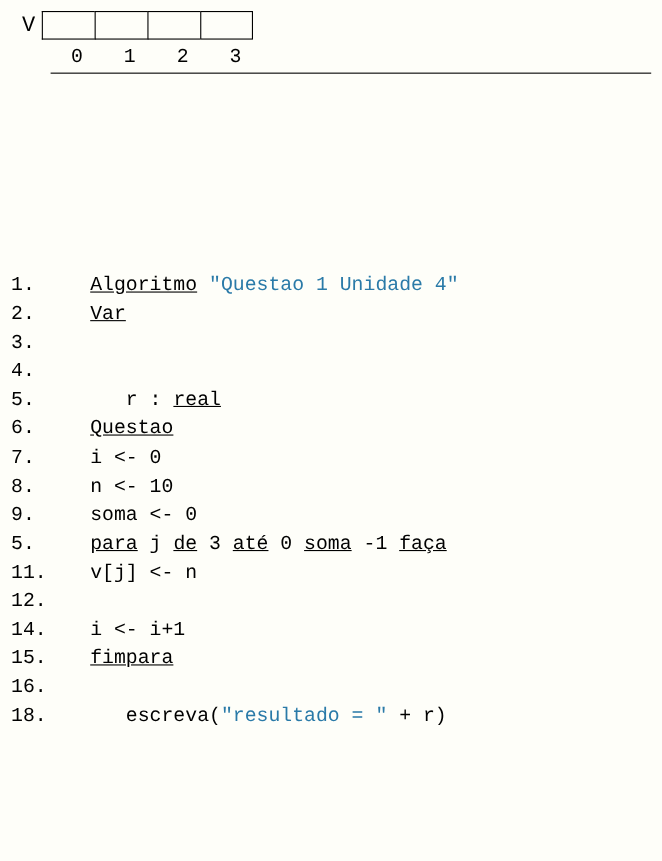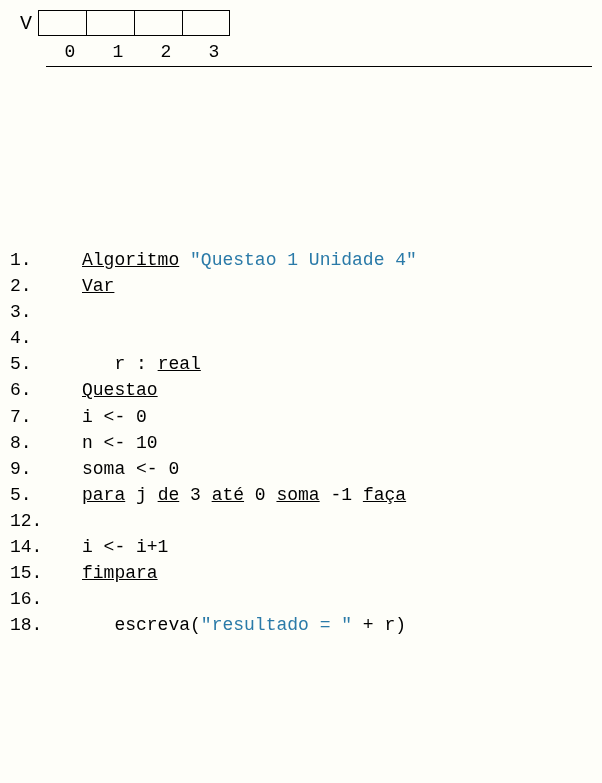--- a/index.html
+++ b/index.html
@@ -135,20 +135,24 @@
   <div class="code-line">
     <span class="line-number">9.</span>
     <span class="code-content">soma &lt;- 0</span>
   </div>
 
   <div class="code-line">
     <span class="line-number">5.</span>
     <span class="code-content"><span class="under">para</span><span> j </span><span class="under">de</span><span> 3 </span><span class="under">até</span><span> 0 </span><span class="under">soma</span><span> -1 </span><span class="under">faça</span></span>
   </div>
 
+  <div class="code-line">
+    <span class="line-number">11.</span>
+    <span class="code-content">v[j] &lt;- n</span>
+  </div>
 
   <div class="code-line">
     <span class="line-number">12.</span>
   </div>
 
 
   <div class="code-line">
     <span class="line-number">14.</span>
     <span class="code-content">i &lt;- i+1</span>
   </div>

